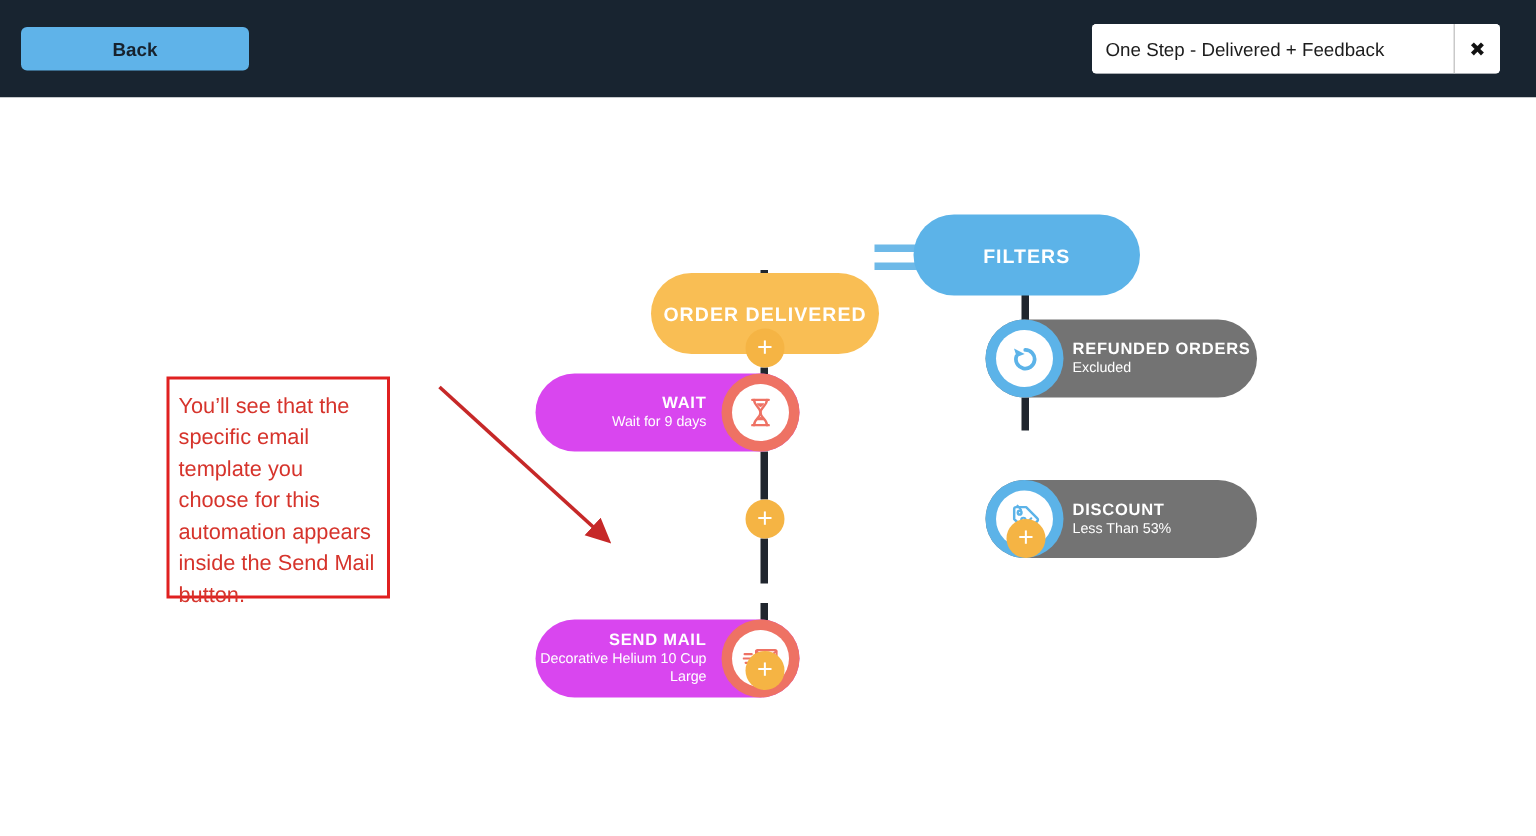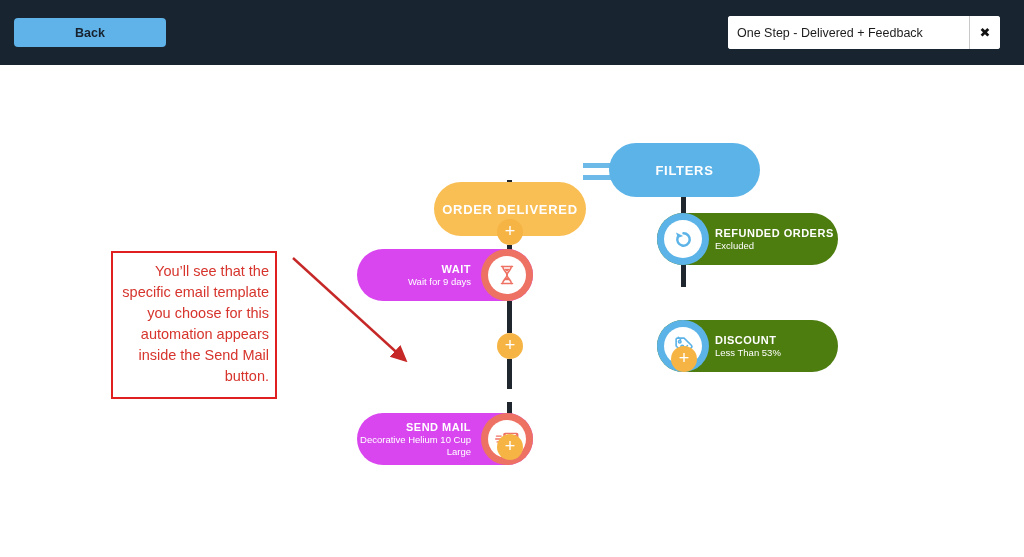--- a/index.html
+++ b/index.html
@@ -104,21 +104,21 @@
   .plus::before { content: "+"; transform: translateY(-1px); }
 
   
   .card {
     position: absolute;
     height: 52px;
     border-radius: 26px;
     display: flex; align-items: center;
   }
   .card-coral { background: #d946ef; }
-  .card-blue  { background: #4d7c0f; align-items: center; }
+  .card-blue  { background: #737373; align-items: center; }
 
   .card-coral .card-text {
     flex: 1 1 auto;
     text-align: right;
     padding-right: 10px;
     color: #ffffff;
     overflow: hidden;
   }
   .card-blue .card-text {
     flex: 1 1 auto;
@@ -153,27 +153,27 @@
     background: #ffffff;
     display: flex; align-items: center; justify-content: center;
   }
   .icon-bubble-coral { background: #EE7264; }
   .icon-bubble-blue  { background: #5CB3E8; }
 
   
   .annotation {
     position: absolute;
     left: 111px; top: 186px;
-    width: 166px; height: 148px;
+    width: 149px; height: 148px;
     border: 2px solid #e02020;
     background: #ffffff;
     color: #d6342c;
     font-size: 14.5px;
     line-height: 21px;
-    text-align: right;
+    text-align: left;
     padding: 8px 6px 0 6px;
   }
   .arrow-svg {
     position: absolute; left: 0; top: 0;
     width: 1024px; height: 492px;
     pointer-events: none;
   }
 </style>
 </head>
 <body>

